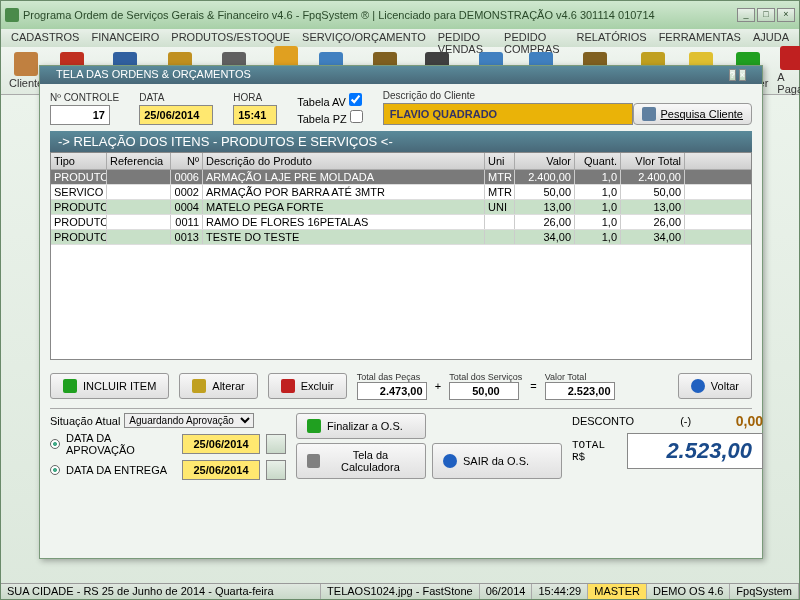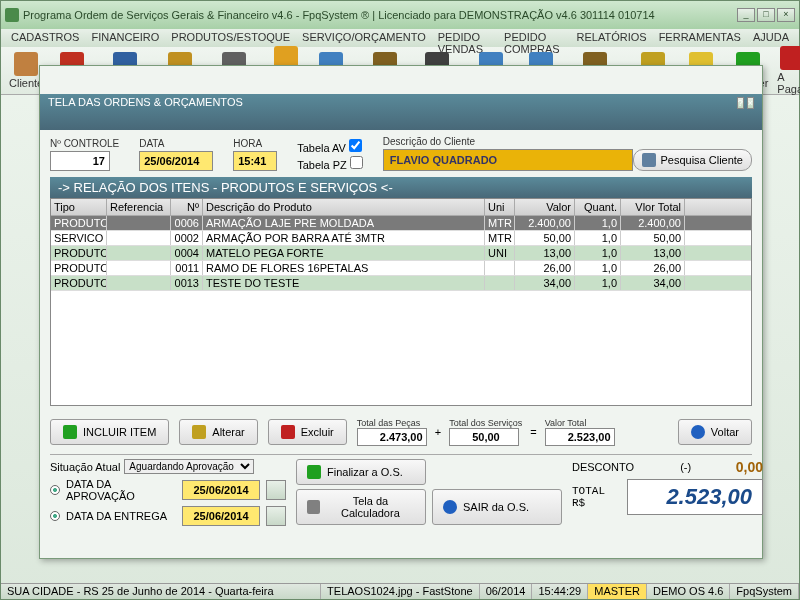--- a/index.html
+++ b/index.html
@@ -11,31 +11,31 @@
 .titlebar-text { flex: 1; }
 .titlebar-btns { display: flex; gap: 2px; }
 .titlebar-btn { width: 18px; height: 14px; background: linear-gradient(#e8f0e8, #c0d8c0); border: 1px solid #888; font-size: 9px; text-align: center; cursor: pointer; }
 .menubar { background: linear-gradient(#e8f0e8, #d0e0d0); height: 18px; display: flex; padding: 0 4px; font-size: 10px; }
 .menu-item { padding: 2px 6px; color: #333; cursor: pointer; }
 .toolbar { background: linear-gradient(#f0f5f0, #e0eae0); height: 48px; display: flex; align-items: center; padding: 2px 4px; border-bottom: 1px solid #aaa; gap: 1px; }
 .tool-btn { display: flex; flex-direction: column; align-items: center; padding: 2px 4px; cursor: pointer; font-size: 8px; color: #333; }
 .tool-icon { width: 24px; height: 24px; border-radius: 3px; margin-bottom: 1px; }
 .sep { width: 1px; height: 36px; background: #aaa; margin: 0 2px; }
 .dialog { position: absolute; top: 64px; left: 38px; width: 724px; height: 494px; background: #f0f4f0; border: 1px solid #7a9a7a; box-shadow: 2px 2px 6px rgba(0,0,0,0.3); }
-.dialog-title { background: linear-gradient(#5a8a9a, #486878); color: #fff; height: 36px; padding: 2px 8px; font-size: 11px; display: flex; justify-content: space-between; margin-top: 28px; }
+.dialog-title { background: linear-gradient(#5a8a9a, #486878); color: #fff; height: 18px; padding: 2px 16px; font-size: 11px; display: flex; justify-content: space-between; }
 .dialog-body { padding: 6px 10px; }
 .top-row { display: flex; gap: 20px; align-items: flex-end; margin-bottom: 6px; }
 .field-group { display: flex; flex-direction: column; }
 .field-label { font-size: 10px; color: #333; margin-bottom: 2px; }
 .field-box { border: 1px solid #888; background: #fff; padding: 2px 4px; height: 20px; display: flex; align-items: center; font-weight: bold; }
 .yellow-box { background: #ffe870; }
 .check-group { display: flex; flex-direction: column; gap: 2px; font-size: 10px; }
 .desc-area { display: flex; align-items: flex-end; flex: 1; }
 .desc-field { flex: 1; border: 1px solid #888; background: #eab308; padding: 4px 6px; height: 20px; font-weight: bold; color: #336; }
-.btn { background: linear-gradient(#f8f8f8, #e0e0e0); border: 1px solid #999; padding: 3px 8px; cursor: pointer; display: flex; align-items: center; gap: 4px; font-size: 10px; border-radius: 10px; }
+.btn { background: linear-gradient(#f8f8f8, #e0e0e0); border: 1px solid #999; padding: 3px 8px; cursor: pointer; display: flex; align-items: center; gap: 4px; font-size: 10px; border-radius: 4px; text-decoration: underline; }
 .section-header { background: linear-gradient(#5a8a9a, #486878); color: #fff; padding: 3px 8px; font-size: 13px; margin: 4px 0 0 0; }
 .table-container { border: 1px solid #888; background: #fff; height: 208px; overflow: auto; }
 .table-header { display: flex; background: linear-gradient(#e8e8e8, #d0d0d0); border-bottom: 1px solid #aaa; font-size: 9px; }
 .th { padding: 2px 3px; border-right: 1px solid #aaa; }
 .table-row { display: flex; font-size: 9px; border-bottom: 1px solid #ddd; }
 .table-row.sel { background: #7a7a7a; color: #fff; }
 .table-row.even { background: #c8e0c8; }
 .td { padding: 1px 3px; border-right: 1px solid #ccc; overflow: hidden; white-space: nowrap; }
 .c-tipo { width: 56px; } .c-ref { width: 64px; } .c-num { width: 32px; text-align: right; } .c-desc { width: 282px; } .c-uni { width: 30px; } .c-val { width: 60px; text-align: right; } .c-qt { width: 46px; text-align: right; } .c-tot { width: 64px; text-align: right; }
 .action-row { display: flex; gap: 10px; align-items: center; margin-top: 8px; padding: 4px 0; }

